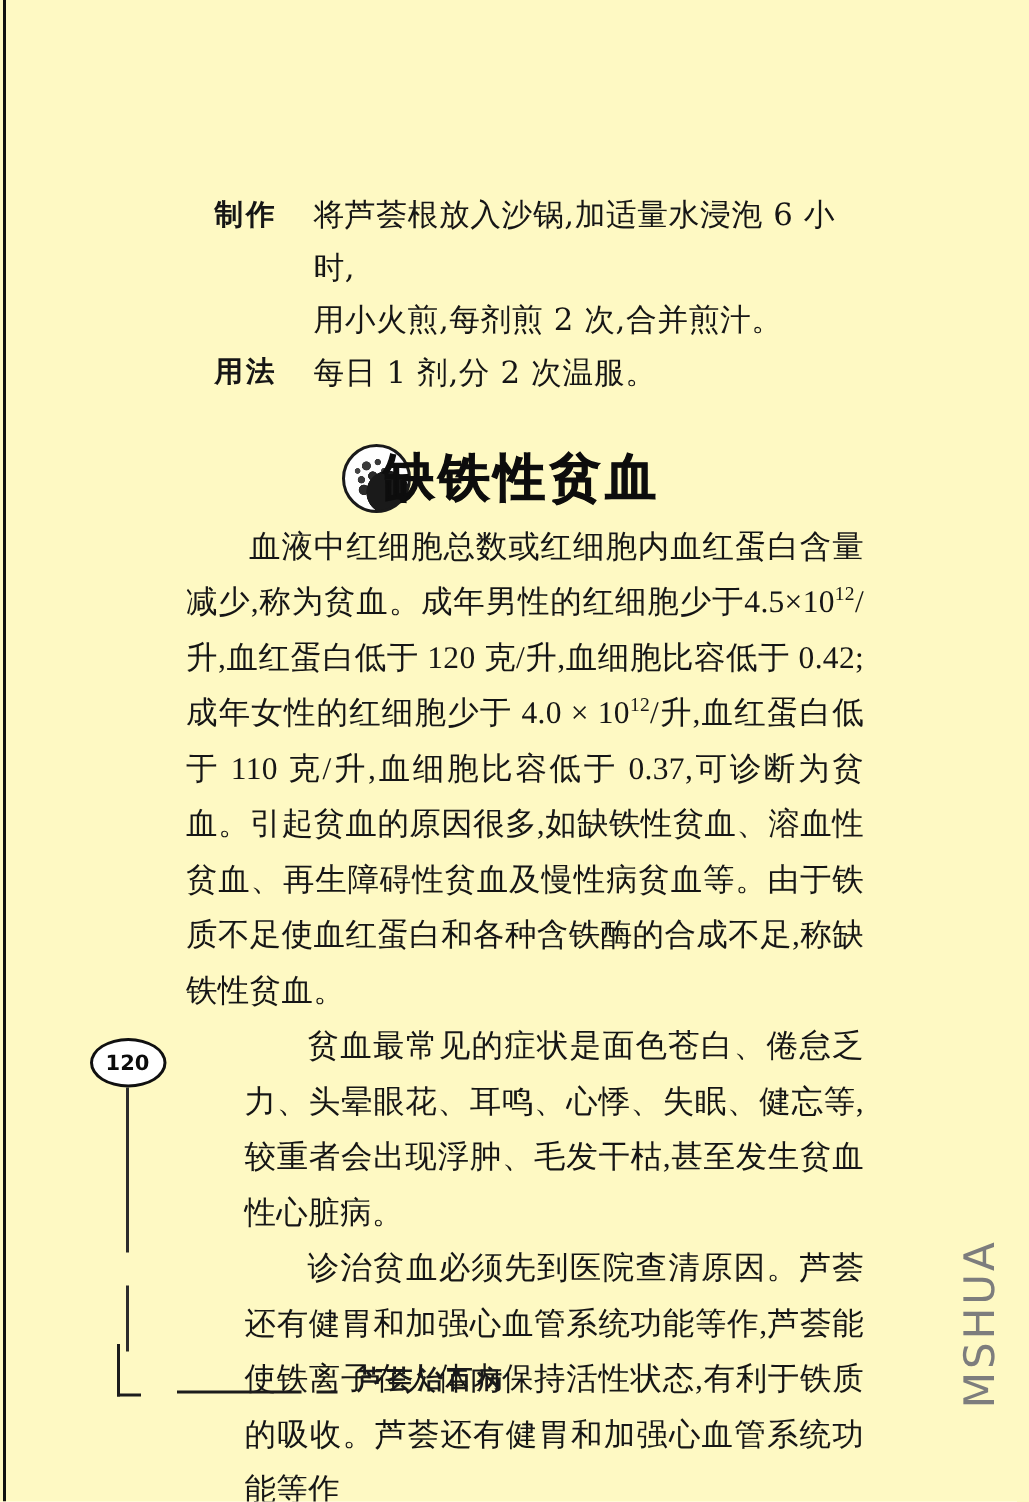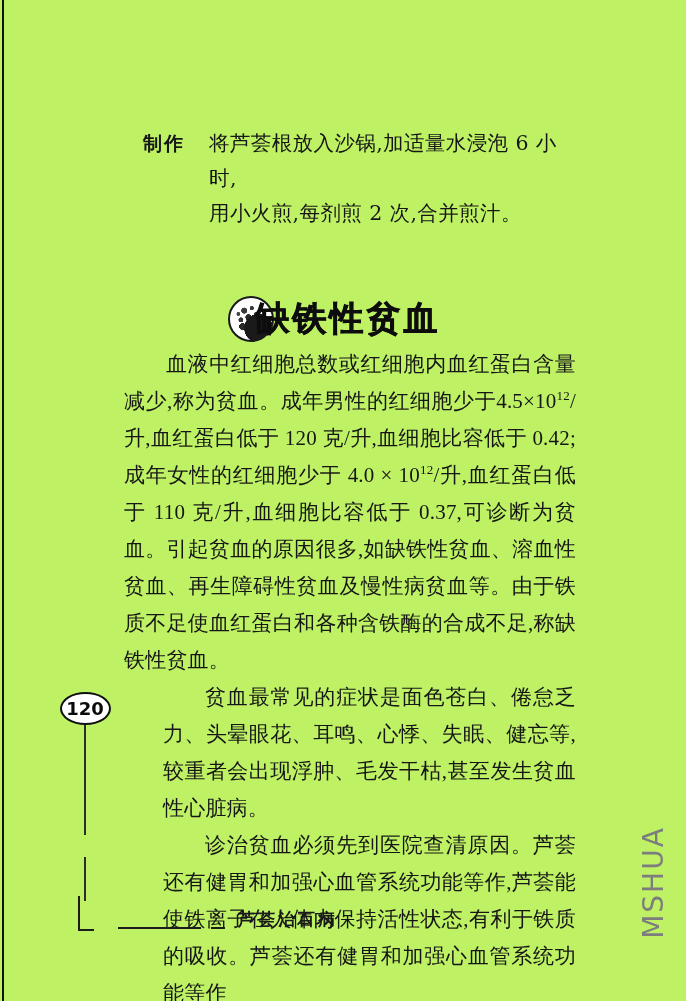--- a/index.html
+++ b/index.html
@@ -14,21 +14,21 @@
     font-family: "DejaVu Serif", "Liberation Serif", serif;
     color: #161616;
     position: relative;
     overflow: hidden;
   }
 
   
   #page {
     position: absolute;
     inset: 0;
-    background: #bef264;
+    background: #fef9c3;
   }
   #left-edge-rule {
     position: absolute;
     left: 2px;
     top: 0;
     width: 2px;
     height: 1001px;
     background: #111111;
   }
 
@@ -152,21 +152,21 @@
     width: 47px;
     height: 29px;
     border: 2.2px solid #101010;
     border-radius: 50%;
     display: flex;
     align-items: center;
     justify-content: center;
     background: #ffffff;
     font-family: "DejaVu Sans", "Liberation Sans", sans-serif;
     font-weight: bold;
-    font-size: 18px;
+    font-size: 14px;
     letter-spacing: 0px;
     color: #0b0b0b;
     text-align: center;
   }
   #page-number-stem {
     width: 1.6px;
     height: 110px;
     background: #2c2c2c;
   }
   #page-number-stem-2 {
@@ -242,20 +242,24 @@
   <div id="left-edge-rule"></div>
 
   <div id="recipe">
 
     <div class="recipe-row">
       <span class="recipe-label">制作</span>
       <span class="recipe-body">将芦荟根放入沙锅,加适量水浸泡 6 小时,</span>
     </div>
     <div class="recipe-cont">用小火煎,每剂煎 2 次,合并煎汁。</div>
 
+    <div class="recipe-row">
+      <span class="recipe-label">用法</span>
+      <span class="recipe-body">每日 1 剂,分 2 次温服。</span>
+    </div>
 
   </div>
 
   <div id="section-heading">
     <div id="heading-inner">
       <span id="heading-ornament"></span>
       <span id="heading-text">缺铁性贫血</span>
     </div>
   </div>
 

